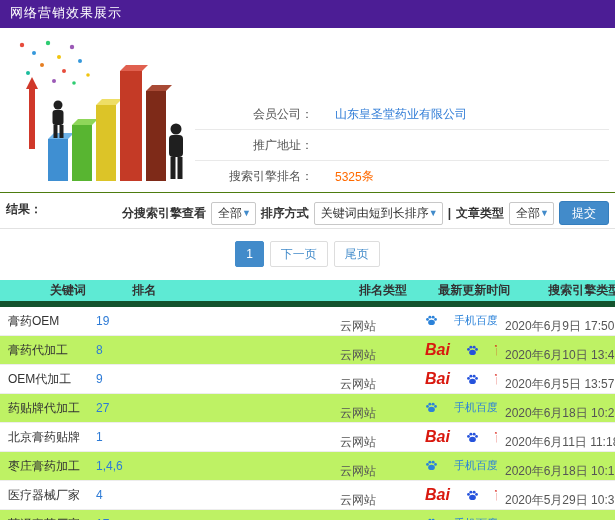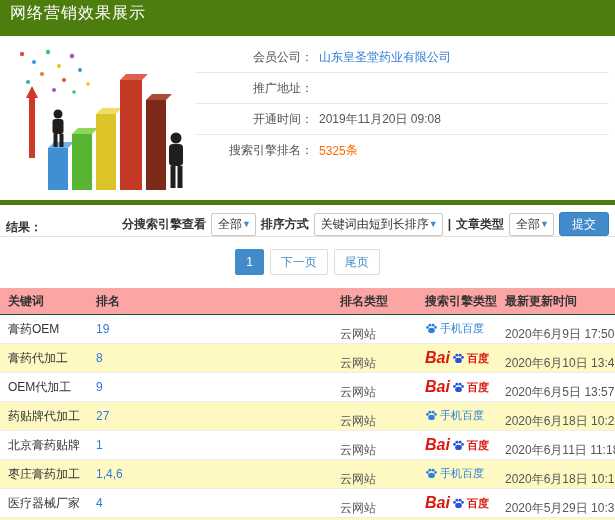--- a/index.html
+++ b/index.html
@@ -1,66 +1,66 @@
 <!DOCTYPE html>
 <html><head>
 <meta charset="utf-8">
 <style>
   * { margin:0; padding:0; box-sizing:border-box; }
   html,body { width:615px; height:520px; overflow:hidden; background:#fff;
     font-family:"Liberation Sans","DejaVu Sans",sans-serif; font-size:12px; color:#333; }
 
-  .titlebar { height:36px; background:#4d7c0f; color:#fff; line-height:26px;
-    padding-left:10px; font-size:16px; letter-spacing:1px; }
-
-  .info-section { display:flex; height:164px; }
+  .titlebar { height:28px; background:#4c1d95; color:#fff; line-height:26px;
+    padding-left:10px; font-size:13px; letter-spacing:1px; }
+
+  .info-section { display:flex; height:164px;align-items:flex-end; }
   .illustration { width:195px; padding:6px 4px; }
   .info-rows { flex:1; padding-top:6px; padding-right:6px; }
   .info-row { display:flex; align-items:center; height:31px; border-bottom:1px solid #e9e9e9; }
   .info-label { width:118px; text-align:right; color:#555; }
-  .info-value { margin-left:6px; }
+  .info-value { margin-left:22px; }
   .info-value.link { color:#2e7bd6; cursor:pointer; }
   .info-value.plain { color:#555; }
   .val-orange { color:#ff6a00; }
   .val-suffix { color:#ff6a00; }
 
-  .filterbar { border-top:5px solid #4d7c0f; border-bottom:1px solid #e2e2e2;
-    height:37px; display:flex; align-items:flex-end; padding:0 6px; }
+  .filterbar { border-top:1px solid #4d7c0f; border-bottom:1px solid #e2e2e2;
+    height:37px; display:flex; align-items:flex-start; padding:8px 6px; }
   .result-label { font-weight:bold; color:#333; }
   .filters { margin-left:auto; display:flex; align-items:center; gap:5px; }
   .flabel { font-weight:bold; color:#333; white-space:nowrap; }
   .select { border:1px solid #c8c8c8; background:#fff; border-radius:2px;
     height:23px; display:inline-flex; align-items:center; padding:0 4px 0 6px;
     cursor:pointer; white-space:nowrap; }
   .select .caret { color:#428bca; font-size:9px; }
   .sep { color:#333; font-weight:bold; }
   .submit-btn { background:#428bca; color:#fff; border:1px solid #357ebd;
     border-radius:3px; height:24px; padding:0 12px; cursor:pointer; font-size:12px; }
 
   .pager { display:flex; justify-content:center; gap:6px; padding:12px 0 13px 0; }
   .page-box { min-width:26px; height:26px; display:inline-flex; align-items:center;
     justify-content:center; padding:0 10px; border:1px solid #ddd; border-radius:2px;
     color:#428bca; cursor:pointer; background:#fff; }
   .page-box.active { background:#428bca; border-color:#428bca; color:#fff; }
 
   .rtable { width:615px; }
   .trow, .thead { display:flex; align-items:center; height:29px;
     border-bottom:1px solid #ededed; }
-  .thead { background:#fca5a5; font-weight:bold; height:27px; border-bottom:1px solid #14532d; }
-  .trow.alt { background:#fef9c3; }
+  .thead { background:#5eead4; font-weight:bold; height:27px; border-bottom:6px solid #14532d;padding-left:42px; }
+  .trow.alt { background:#bef264; }
   .c { padding-left:8px; overflow:hidden; white-space:nowrap; }
   .col1 { width:88px; }
   .col2 { width:244px; }
   .col3 { width:85px; }
   .col4 { width:80px; }
   .col5 { width:118px; }
   .rank-link { color:#2e7bd6; cursor:pointer; text-decoration:none; }
   .c.time, .c.rtype { color:#555;margin-top:10px; }
 
-  .engine-badge { display:inline-flex; align-items:center; gap:2px; }
+  .engine-badge { display:inline-flex; align-items:center; gap:16px; }
   .paw { display:inline-flex; align-items:center; }
   .mlabel { color:#2b82d9; font-size:11px; }
   .bai { color:#d9190f; font-weight:bold; font-style:italic; font-size:16px; }
   .bdu { color:#d9190f; font-weight:bold; font-size:11px; }
 </style>
 </head>
 <body>
 
 <div class="titlebar">网络营销效果展示</div>
 
@@ -117,24 +117,20 @@
     </svg>
   </div>
 
   <div class="info-rows">
     <div class="info-row">
       <span class="info-label">会员公司：</span>
       <span class="info-value link">山东皇圣堂药业有限公司</span>
     </div>
     <div class="info-row">
       <span class="info-label">推广地址：</span>
-    </div>
-    <div class="info-row">
-      <span class="info-label">开通时间：</span>
-      <span class="info-value plain">2019年11月20日 09:08</span>
     </div>
     <div class="info-row" style="border-bottom:none;">
       <span class="info-label">搜索引擎排名：</span>
       <span class="info-value val-orange">5325</span>
         <span class="val-suffix">条</span>
     </div>
   </div>
 </div>
 
 <div class="filterbar">
@@ -164,22 +160,22 @@
   <span class="page-box active">1</span>
   <span class="page-box">下一页</span>
   <span class="page-box">尾页</span>
 </div>
 
 <div class="rtable">
   <div class="thead">
     <div class="c col1">关键词</div>
     <div class="c col2">排名</div>
     <div class="c col3">排名类型</div>
+    <div class="c col5">最新更新时间</div>
     <div class="c col4">搜索引擎类型</div>
-    <div class="c col5">最新更新时间</div>
   </div>
   <div id="tbody">
       <div class="trow">
         <div class="c col1">膏药OEM</div>
         <div class="c col2"><a class="rank-link">19</a></div>
         <div class="c col3 rtype">云网站</div>
         <div class="c col4"><span class="engine-badge">
             <span class="paw">
               <svg width="13" height="13" viewBox="0 0 24 24" fill="#2b82d9">
                 <ellipse cx="12" cy="15.5" rx="6.2" ry="5"></ellipse>

